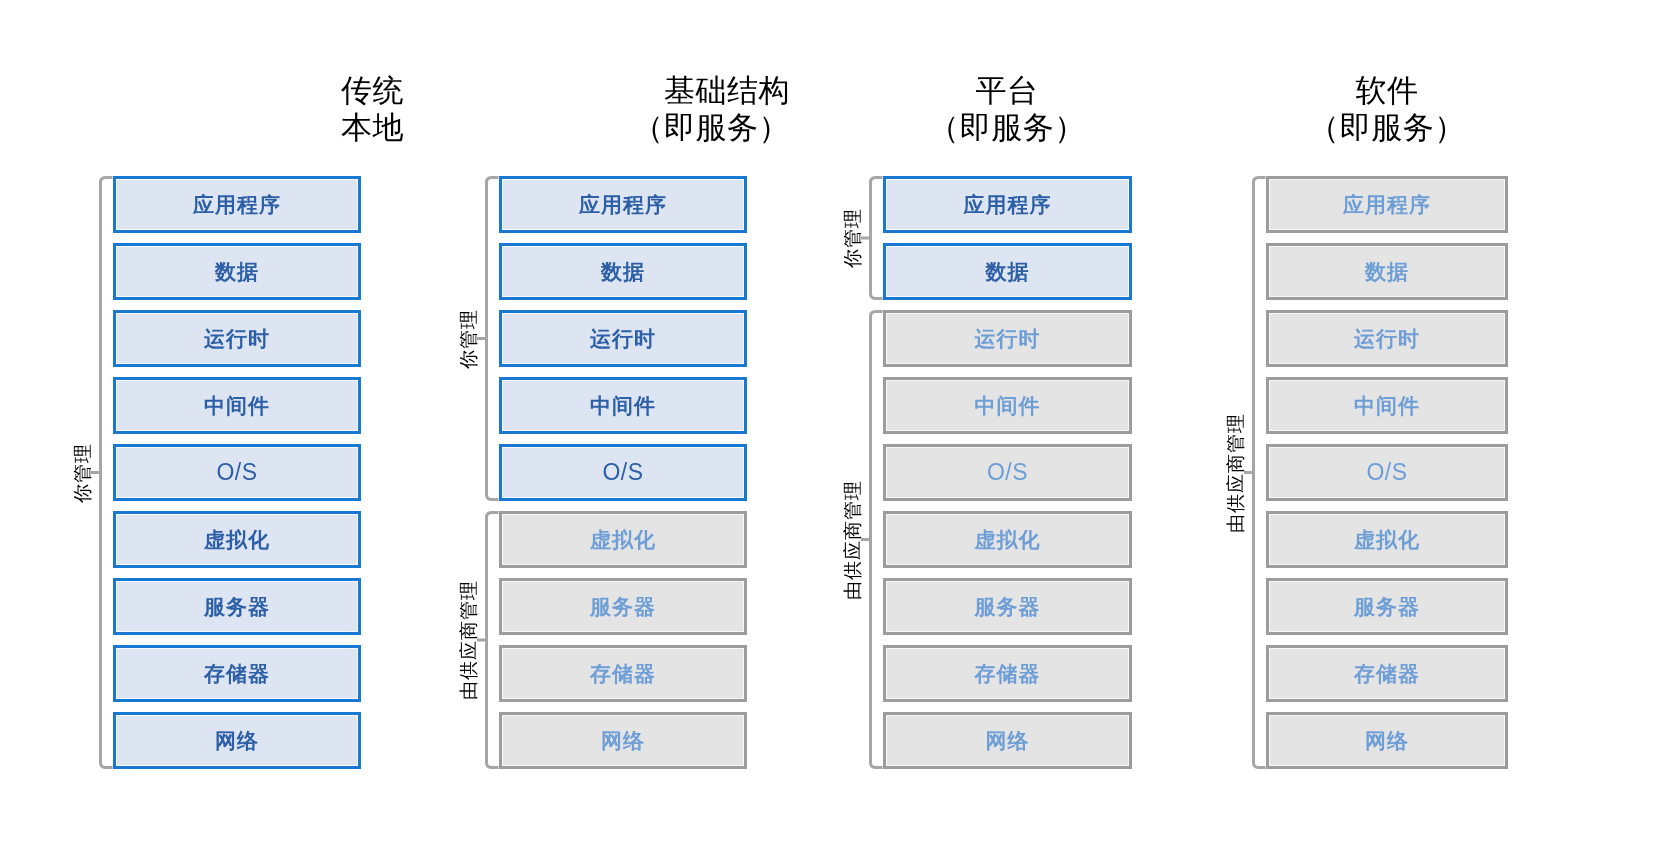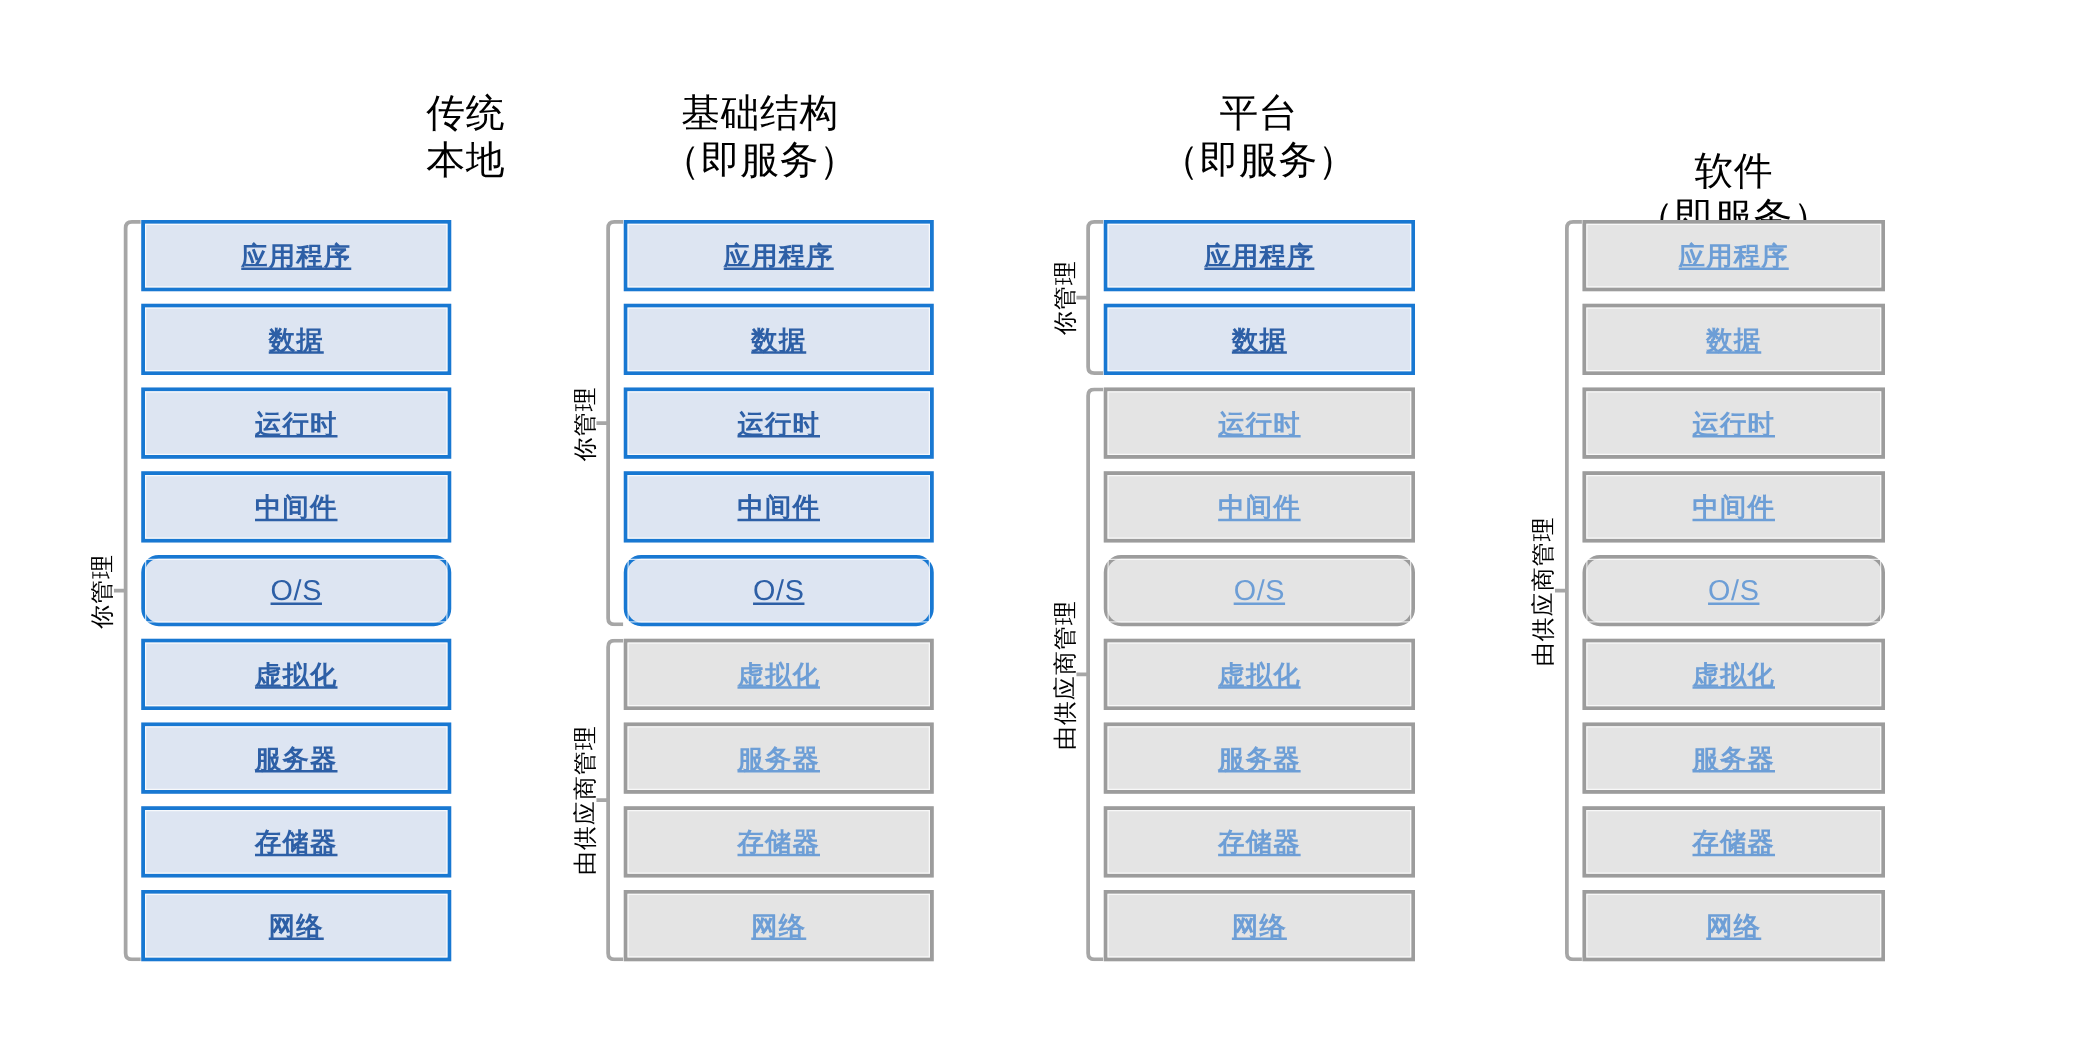--- a/index.html
+++ b/index.html
@@ -50,21 +50,20 @@
   .box {
     position: absolute;
     left: 0;
     box-sizing: border-box;
     display: flex;
     align-items: center;
     justify-content: center;
     font-size: 21px;
     font-weight: bold;
     letter-spacing: 1px;
-    text-decoration: underline;
   }
   .box.blue {
     background: #dde5f2;
     border: 3px solid #1878d2;
     color: #2d5fa6;
   }
   .box.gray {
     background: #e4e4e4;
     border: 3px solid #9c9c9c;
     color: #6d9ed6;
@@ -74,21 +73,20 @@
     content: "";
     position: absolute;
     left: 0; top: 0; right: 0; bottom: 0;
     border: 1px solid rgba(255,255,255,0.75);
     pointer-events: none;
   }
   .box.latin {
     font-weight: 400;
     font-size: 23px;
     letter-spacing: 0.5px;
-    border-radius: 14px;
   }
 
   
   .bracket {
     position: absolute;
     pointer-events: none;
   }
   .bracket svg { display: block; }
 
   .vlabel {
@@ -140,21 +138,21 @@
       </div>
       <div class="bracket" style="left: 91px; top: 176px; width: 22px; height: 593px;">
         <svg width="22" height="593" viewBox="0 0 22 593">
           <path d="M 21.5 1.5 H 14.5 Q 9.5 1.5 9.5 6.5 V 586.5 Q 9.5 591.5 14.5 591.5 H 21.5" fill="none" stroke="#a6a6a6" stroke-width="3"></path>
           <path d="M 9.5 296.5 H 0" fill="none" stroke="#a6a6a6" stroke-width="3"></path>
         </svg>
       </div>
       <div class="vlabel" style="width: 60px; height: 22px; left: 54px; top: 461.5px; text-align: center;">你管理</div>
     </div>
     <div class="col" style="left: 0px;">
-      <div class="col-title" style="left: 441px; width: 334px;">基础结构
+      <div class="col-title" style="left: 456px; width: 334px; text-align: right;">基础结构
 （即服务）</div>
       <div class="stack" style="left: 499px; top: 176px; width: 248px; height: 593px;">
         <div class="box blue" style="top: 0px; width: 248px; height: 57px;">
           <span>应用程序</span>
         </div>
         <div class="box blue" style="top: 67px; width: 248px; height: 57px;">
           <span>数据</span>
         </div>
         <div class="box blue" style="top: 134px; width: 248px; height: 57px;">
           <span>运行时</span>
@@ -234,21 +232,21 @@
       <div class="vlabel" style="width: 60px; height: 22px; left: 824px; top: 227px; text-align: center;">你管理</div>
       <div class="bracket" style="left: 861px; top: 310px; width: 22px; height: 459px;">
         <svg width="22" height="459" viewBox="0 0 22 459">
           <path d="M 21.5 1.5 H 14.5 Q 9.5 1.5 9.5 6.5 V 452.5 Q 9.5 457.5 14.5 457.5 H 21.5" fill="none" stroke="#a6a6a6" stroke-width="3"></path>
           <path d="M 9.5 229.5 H 0" fill="none" stroke="#a6a6a6" stroke-width="3"></path>
         </svg>
       </div>
       <div class="vlabel" style="width: 120px; height: 22px; left: 794px; top: 528.5px; text-align: center;">由供应商管理</div>
     </div>
     <div class="col" style="left: 0px;">
-      <div class="col-title" style="left: 1224px; width: 326px; margin-top: 46px;">软件
+      <div class="col-title" style="left: 1224px; width: 326px;">软件
 （即服务）</div>
       <div class="stack" style="left: 1266px; top: 176px; width: 242px; height: 593px;">
         <div class="box gray" style="top: 0px; width: 242px; height: 57px;">
           <span>应用程序</span>
         </div>
         <div class="box gray" style="top: 67px; width: 242px; height: 57px;">
           <span>数据</span>
         </div>
         <div class="box gray" style="top: 134px; width: 242px; height: 57px;">
           <span>运行时</span>

